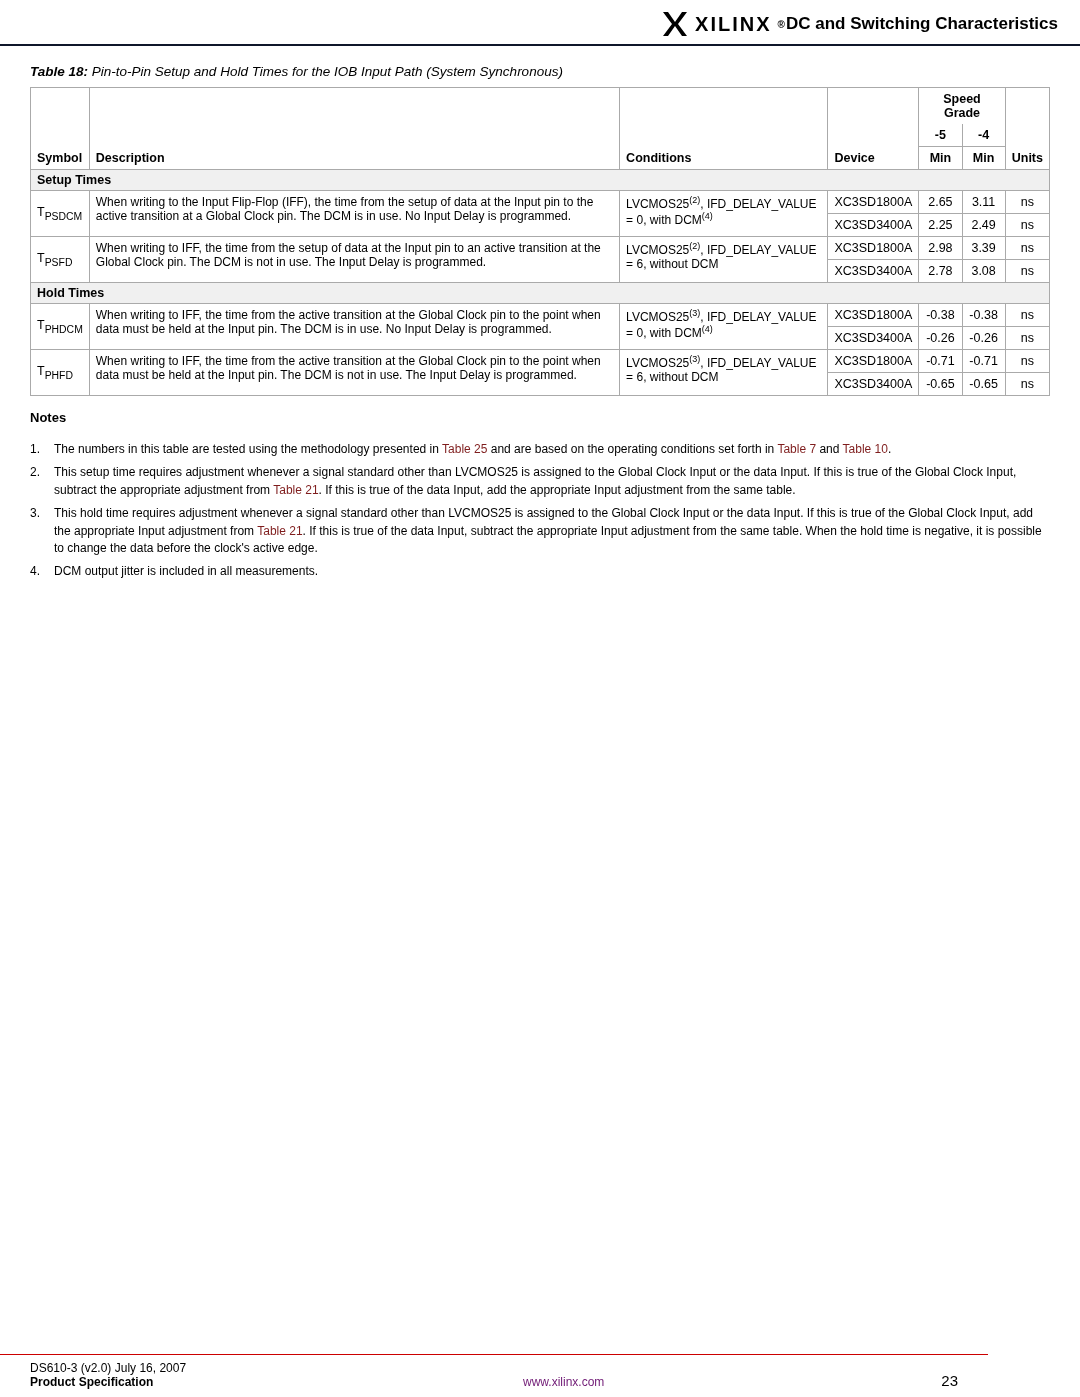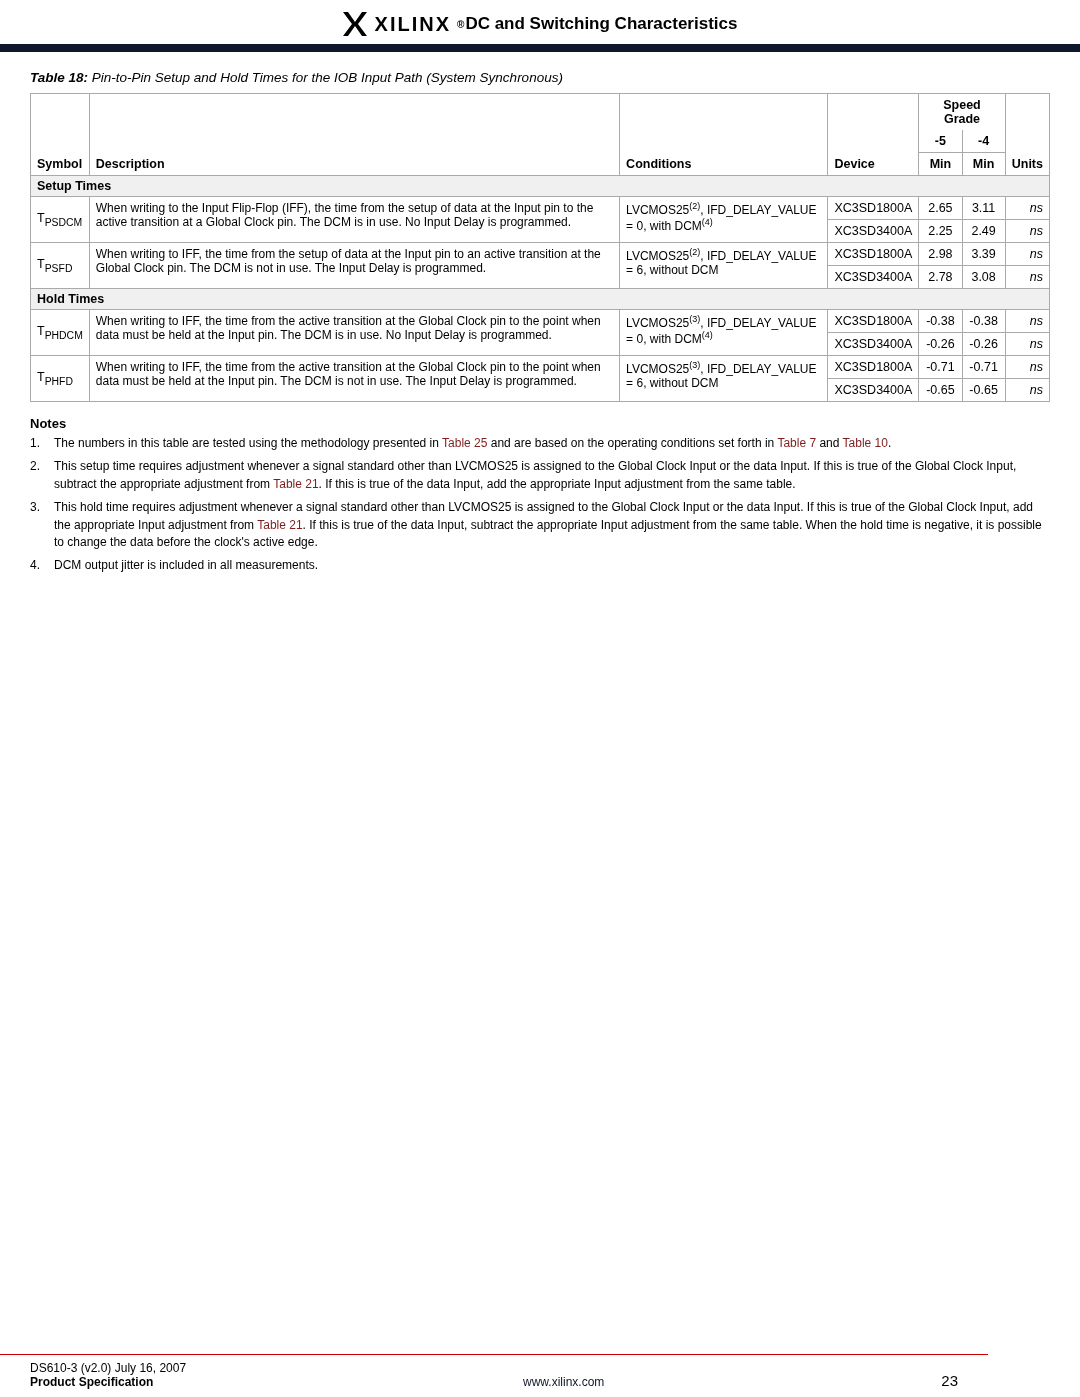--- a/index.html
+++ b/index.html
@@ -9,23 +9,23 @@
       background: #fff;
       color: #000;
       width: 1080px;
       min-height: 1397px;
     }
 
     
     .header {
       display: flex;
       align-items: center;
-      justify-content: center;
+      justify-content: flex-end;
       padding: 10px 22px 6px 20px;
-      border-bottom: 8px solid #0f172a;
+      border-bottom: 2px solid #0f172a;
     }
     .header-logo {
       display: flex;
       align-items: center;
       gap: 6px;
       font-size: 22px;
       font-weight: bold;
       letter-spacing: 1px;
     }
     .header-title {
@@ -92,41 +92,40 @@
     }
     .data-table td.device {
       text-align: left;
       white-space: nowrap;
     }
     .data-table td.num {
       text-align: center;
       white-space: nowrap;
     }
     .data-table td.units {
-      text-align: right;
-      font-style: italic;
+      text-align: center;
     }
     .speed-grade-header {
       text-align: center;
       margin-top: 40px;
     }
     sup {
       font-size: 9px;
     }
     .T-sym {
       font-style: normal;
     }
 
     
     .notes-section {
       margin-top: 10px;
     }
     .notes-title {
       font-weight: bold;
-      margin-bottom: 4px;
+      margin-bottom: 16px;
     }
     .notes-list {
       list-style: none;
       padding: 0;
     }
     .notes-list li {
       display: flex;
       gap: 6px;
       margin-bottom: 6px;
       font-size: 12px;
@@ -150,21 +149,21 @@
       display: flex;
       align-items: flex-end;
       justify-content: space-between;
       padding: 6px 30px 8px 30px;
       border-top: 1.5px solid #c00;
       font-size: 12px;
       background: #fff;
     }
     .footer-left { font-size: 12px; }
     .footer-left strong { font-weight: bold; }
-    .footer-center a { color: #0f172a; text-decoration: none; font-size: 12px; }
+    .footer-center a { color: #701a75; text-decoration: none; font-size: 12px; }
     .footer-right { font-size: 15px; }
 
     
     .logo-icon {
       display: inline-flex;
       align-items: center;
       justify-content: center;
       width: 28px;
       height: 28px;
     }

